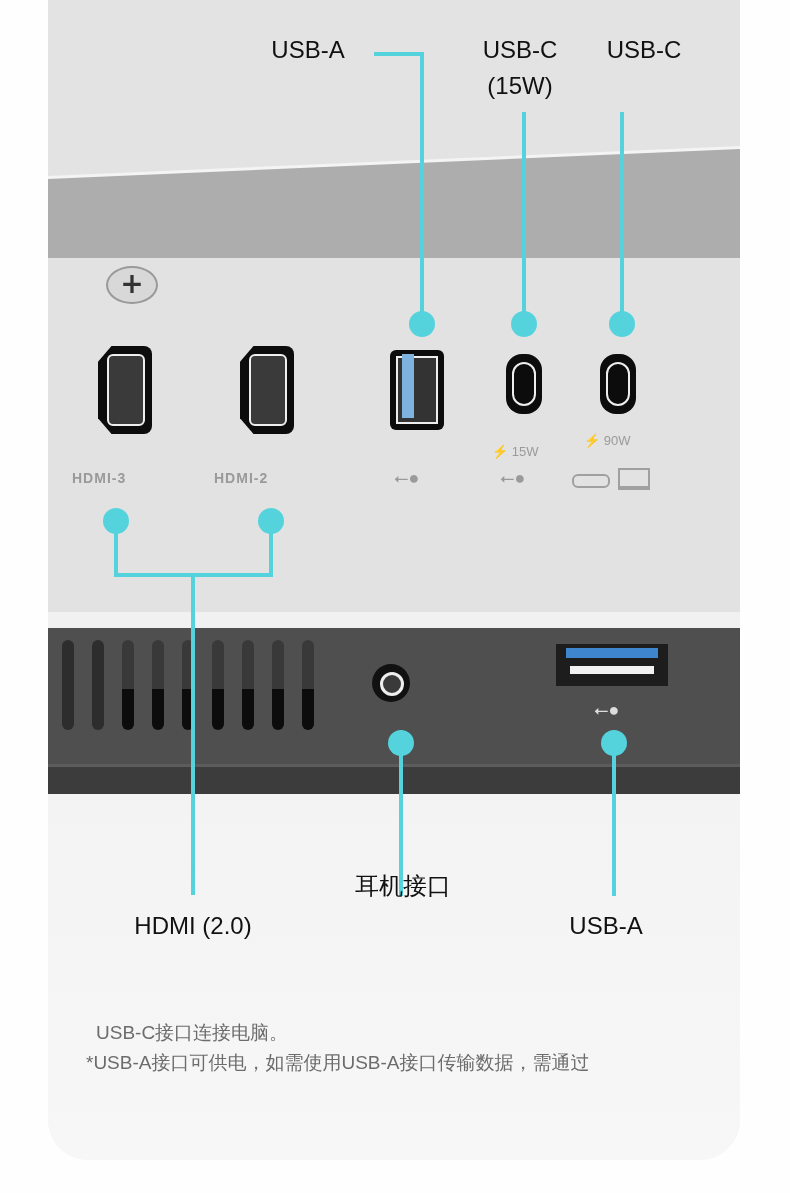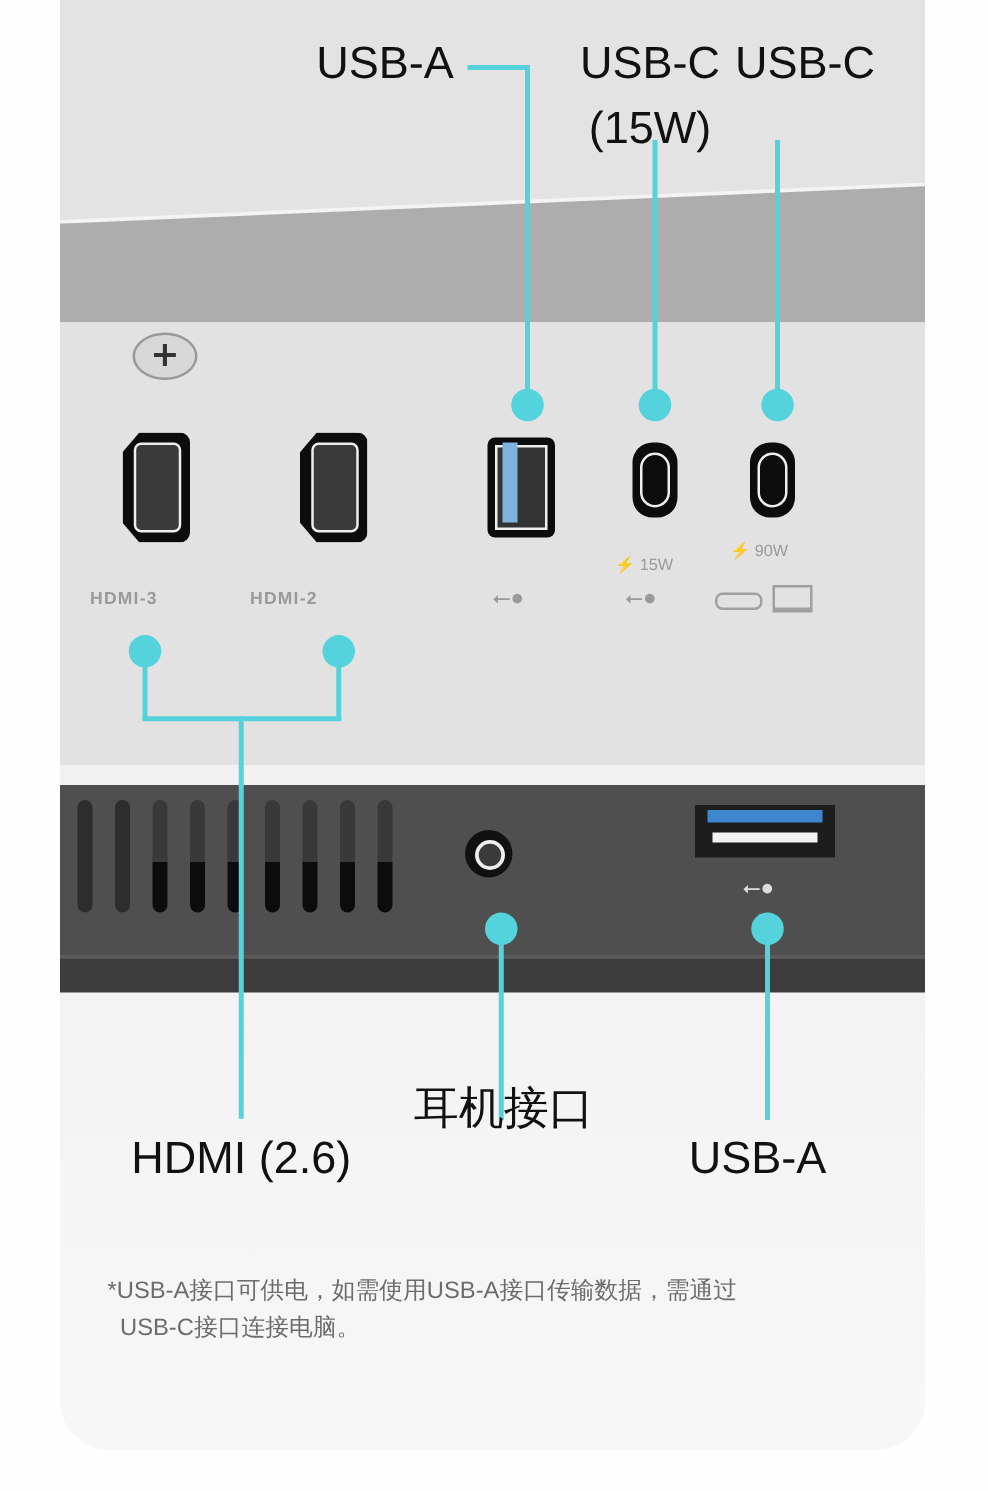--- a/index.html
+++ b/index.html
@@ -6,21 +6,21 @@
   body{width:790px;height:1193px;position:relative;overflow:hidden;font-family:"DejaVu Sans","Liberation Sans",sans-serif;}
   .card{position:absolute;left:48px;top:0;width:692px;height:1160px;background:#f6f6f6;border-radius:0 0 40px 40px;overflow:hidden;}
   .top-bg{position:absolute;left:0;top:0;width:692px;height:620px;background:#e3e3e3;}
   .slant{position:absolute;left:0;top:148px;width:692px;height:110px;background:#adadad;clip-path:polygon(0 30px,100% 0,100% 100%,0 100%);}
   .slant-hl{position:absolute;left:0;top:146px;width:692px;height:34px;background:#f4f4f4;clip-path:polygon(0 30px,100% 0,100% 3px,0 33px);}
   .panel{position:absolute;left:0;top:258px;width:692px;height:355px;background:#e2e2e2;}
   .strip{position:absolute;left:0;top:612px;width:692px;height:16px;background:#f1f1f1;}
   .dark{position:absolute;left:0;top:628px;width:692px;height:166px;background:#4f4f50;}
   .dark-lip{position:absolute;left:0;top:764px;width:692px;height:30px;background:#3c3c3d;border-top:3px solid #5c5c5d;}
   .bottom-bg{position:absolute;left:0;top:794px;width:692px;height:366px;background:linear-gradient(#f3f3f3,#f7f7f7);}
-  .lbl{position:absolute;font-family:"Liberation Sans",sans-serif;font-size:36px;color:#111;text-align:center;line-height:36px;}
+  .lbl{position:absolute;font-family:"Liberation Sans",sans-serif;font-size:24px;color:#111;text-align:center;line-height:36px;}
   .line{position:absolute;background:#55d3dc;}
   .dot{position:absolute;width:26px;height:26px;border-radius:50%;background:#55d3dc;}
   .port-hdmi{position:absolute;width:54px;height:88px;background:#0c0c0c;border-radius:10px 8px 8px 10px;clip-path:polygon(25% 0,100% 0,100% 100%,25% 100%,0 82%,0 18%);}
   .port-hdmi::after{content:"";position:absolute;left:9px;top:8px;right:7px;bottom:8px;border:2px solid #eee;border-radius:6px;background:#3a3a3a;}
   .port-usba{position:absolute;width:54px;height:80px;background:#0c0c0c;border-radius:6px;}
   .port-usba .in{position:absolute;left:6px;top:6px;right:6px;bottom:6px;border:2px solid #eee;background:#333;}
   .port-usba .blue{position:absolute;left:12px;top:4px;width:12px;height:64px;background:#7fb3df;}
   .port-usbc{position:absolute;width:36px;height:60px;background:#0c0c0c;border-radius:16px;}
   .port-usbc::after{content:"";position:absolute;left:6px;top:8px;right:6px;bottom:8px;border:2px solid #eee;border-radius:12px;}
   .screw{position:absolute;left:58px;top:266px;width:52px;height:38px;border-radius:50%;background:#d8d8d8;border:2px solid #999;box-sizing:border-box;text-align:center;line-height:32px;font-size:28px;color:#333;font-weight:bold;}
@@ -53,21 +53,21 @@
   <div class="port-hdmi" style="left:50px;top:346px;"></div>
   <div class="port-hdmi" style="left:192px;top:346px;"></div>
   <div class="port-usba" style="left:342px;top:350px;">
     <div class="in"></div>
       <div class="blue"></div>
   </div>
   <div class="port-usbc" style="left:458px;top:354px;"></div>
   <div class="port-usbc" style="left:552px;top:354px;"></div>
 
   <div class="small-lbl" style="left:24px;top:470px;">HDMI-3</div>
-  <div class="small-lbl" style="left:152px;top:470px;">HDMI-2</div>
+  <div class="small-lbl" style="left:166px;top:470px;">HDMI-2</div>
   <div class="tiny" style="left:346px;top:468px;font-size:18px;">⭠●</div>
   <div class="tiny" style="left:444px;top:444px;">⚡ 15W</div>
   <div class="tiny" style="left:452px;top:468px;font-size:18px;">⭠●</div>
   <div class="tiny" style="left:536px;top:433px;">⚡ 90W</div>
   <div style="position:absolute;left:524px;top:474px;width:34px;height:10px;border:2px solid #a0a0a0;border-radius:6px;"></div>
   <div style="position:absolute;left:570px;top:468px;width:28px;height:16px;border:2px solid #a0a0a0;border-bottom-width:4px;"></div>
 
   <div class="vent" style="left:14px;"></div>
   <div class="vent" style="left:44px;"></div>
   <div class="vent full" style="left:74px;"></div>
@@ -100,24 +100,24 @@
   <div class="line" style="left:66px;top:573px;width:159px;height:4px;"></div>
   <div class="line" style="left:143px;top:573px;width:4px;height:322px;"></div>
 
   <div class="dot" style="left:340px;top:730px;"></div>
   <div class="line" style="left:351px;top:740px;width:4px;height:156px;"></div>
   <div class="dot" style="left:553px;top:730px;"></div>
   <div class="line" style="left:564px;top:740px;width:4px;height:156px;"></div>
 
   <div class="lbl" style="left:200px;top:32px;width:120px;">USB-A</div>
   <div class="lbl" style="left:412px;top:32px;width:120px;">USB-C</div>
-  <div class="lbl" style="left:412px;top:84px;width:120px;">(15W)</div>
+  <div class="lbl" style="left:412px;top:68px;width:120px;">(15W)</div>
   <div class="lbl" style="left:536px;top:32px;width:120px;">USB-C</div>
 
-  <div class="lbl" style="left:50px;top:908px;width:190px;">HDMI (2.6)</div>
+  <div class="lbl" style="left:50px;top:908px;width:190px;">HDMI (2.0)</div>
   <div class="lbl" style="left:280px;top:868px;width:150px;">耳机接口</div>
   <div class="lbl" style="left:498px;top:908px;width:120px;">USB-A</div>
 
   <div class="note">
+    <div style="padding-left:10px;">USB-C接口连接电脑。</div>
     <div>*USB-A接口可供电，如需使用USB-A接口传输数据，需通过</div>
-    <div style="padding-left:10px;">USB-C接口连接电脑。</div>
   </div>
 </div>
 
 </body></html>

